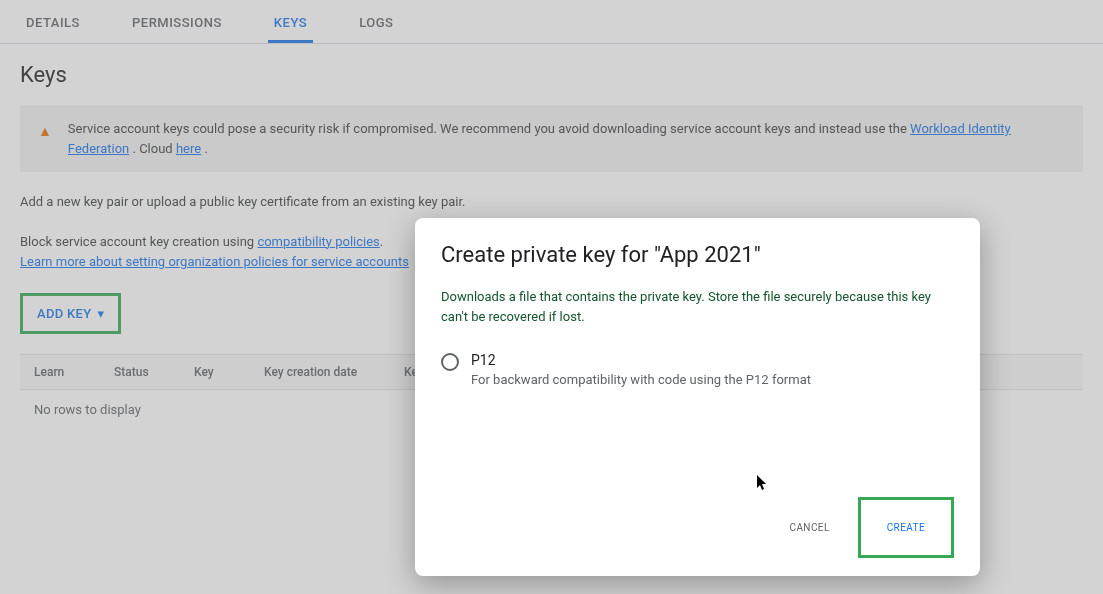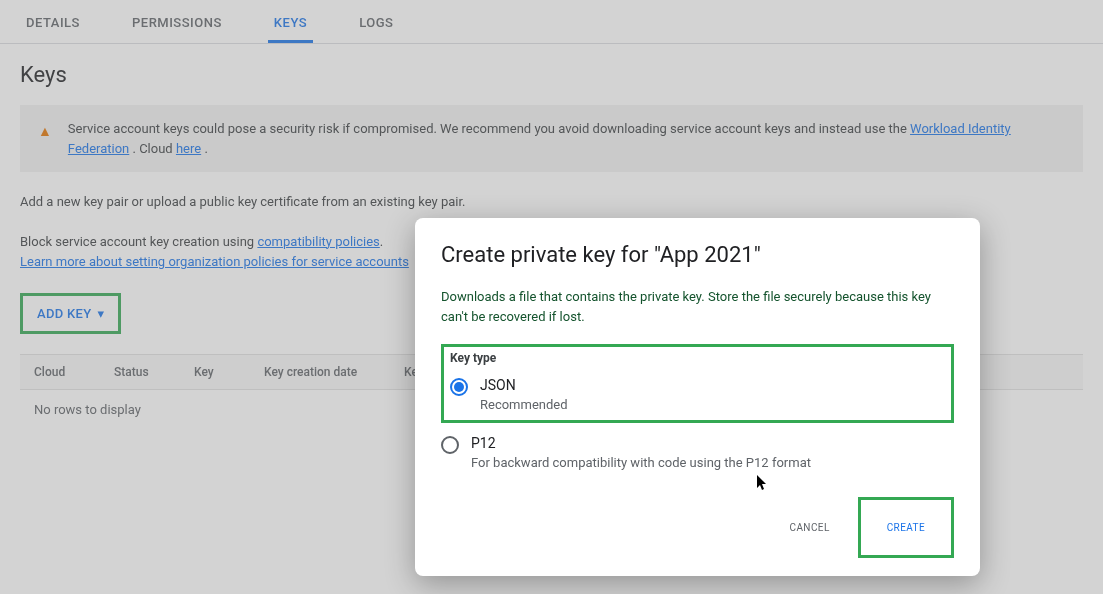--- a/index.html
+++ b/index.html
@@ -249,46 +249,36 @@
 
   <div class="addkey-wrap">
     <div class="addkey">
       <span>ADD KEY</span>
       <span>▾</span>
     </div>
   </div>
 
   <div class="table">
     <div class="thead">
-      <div class="th-type">Cloud</div>
+      <div class="th-type">Learn</div>
       <div class="th-status">Status</div>
       <div class="th-key">Key</div>
       <div class="th-create">Key creation date</div>
       <div class="th-exp">Key expiration</div>
     </div>
     <div class="tbody">No rows to display</div>
   </div>
 </div>
 
 <div class="overlay"></div>
 
 <div class="modal">
   <div class="modal-title">Create private key for "App 2021"</div>
   <div class="modal-desc">Downloads a file that contains the private key. Store the file securely because this key can't be recovered if lost.</div>
 
-  <div class="highlight-box">
-    <div class="keytype-label">Key type</div>
-    <div class="radio-row">
-      <div class="radio selected"></div>
-      <div class="highlight-box-inner">
-        <div class="radio-label">JSON</div>
-        <div class="radio-sub">Recommended</div>
-      </div>
-    </div>
-  </div>
 
   <div class="radio-row p12block">
     <div class="radio"></div>
     <div>
       <div class="radio-label">P12</div>
       <div class="radio-sub">For backward compatibility with code using the P12 format</div>
     </div>
   </div>
 
   <div class="modal-actions">

